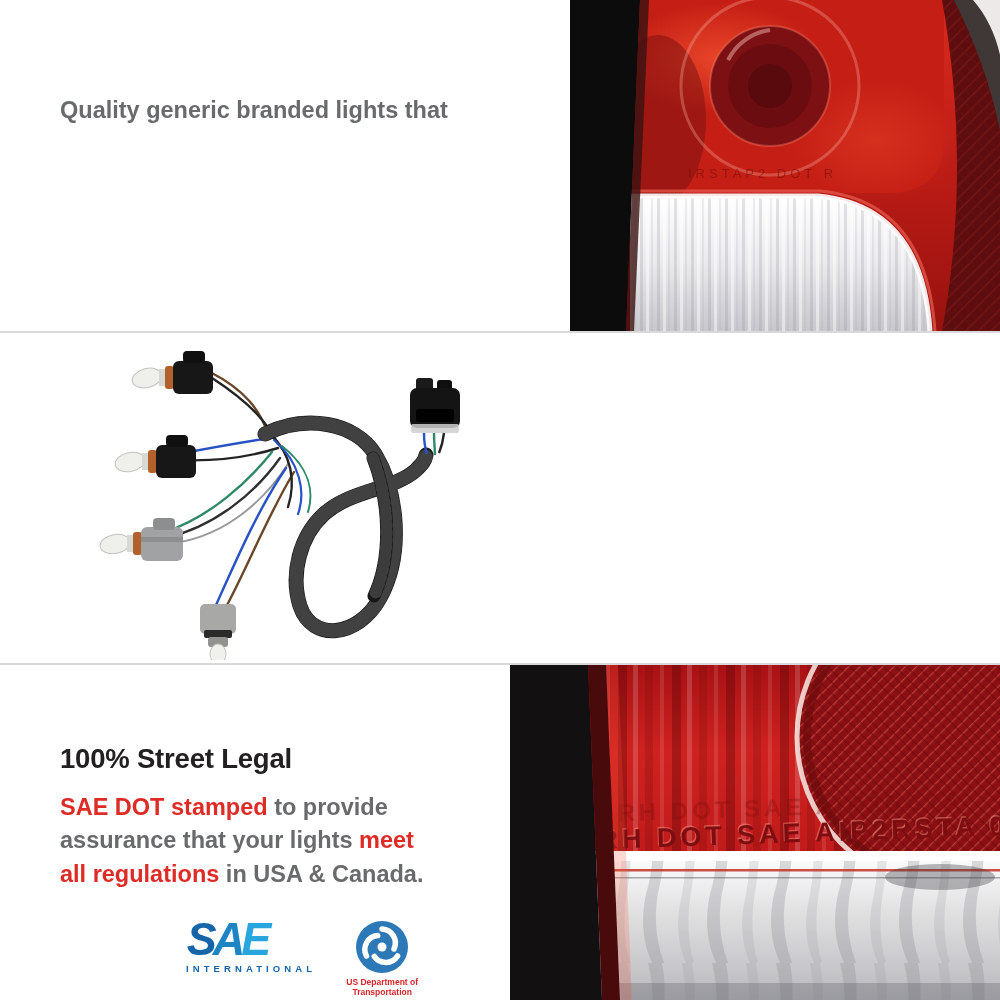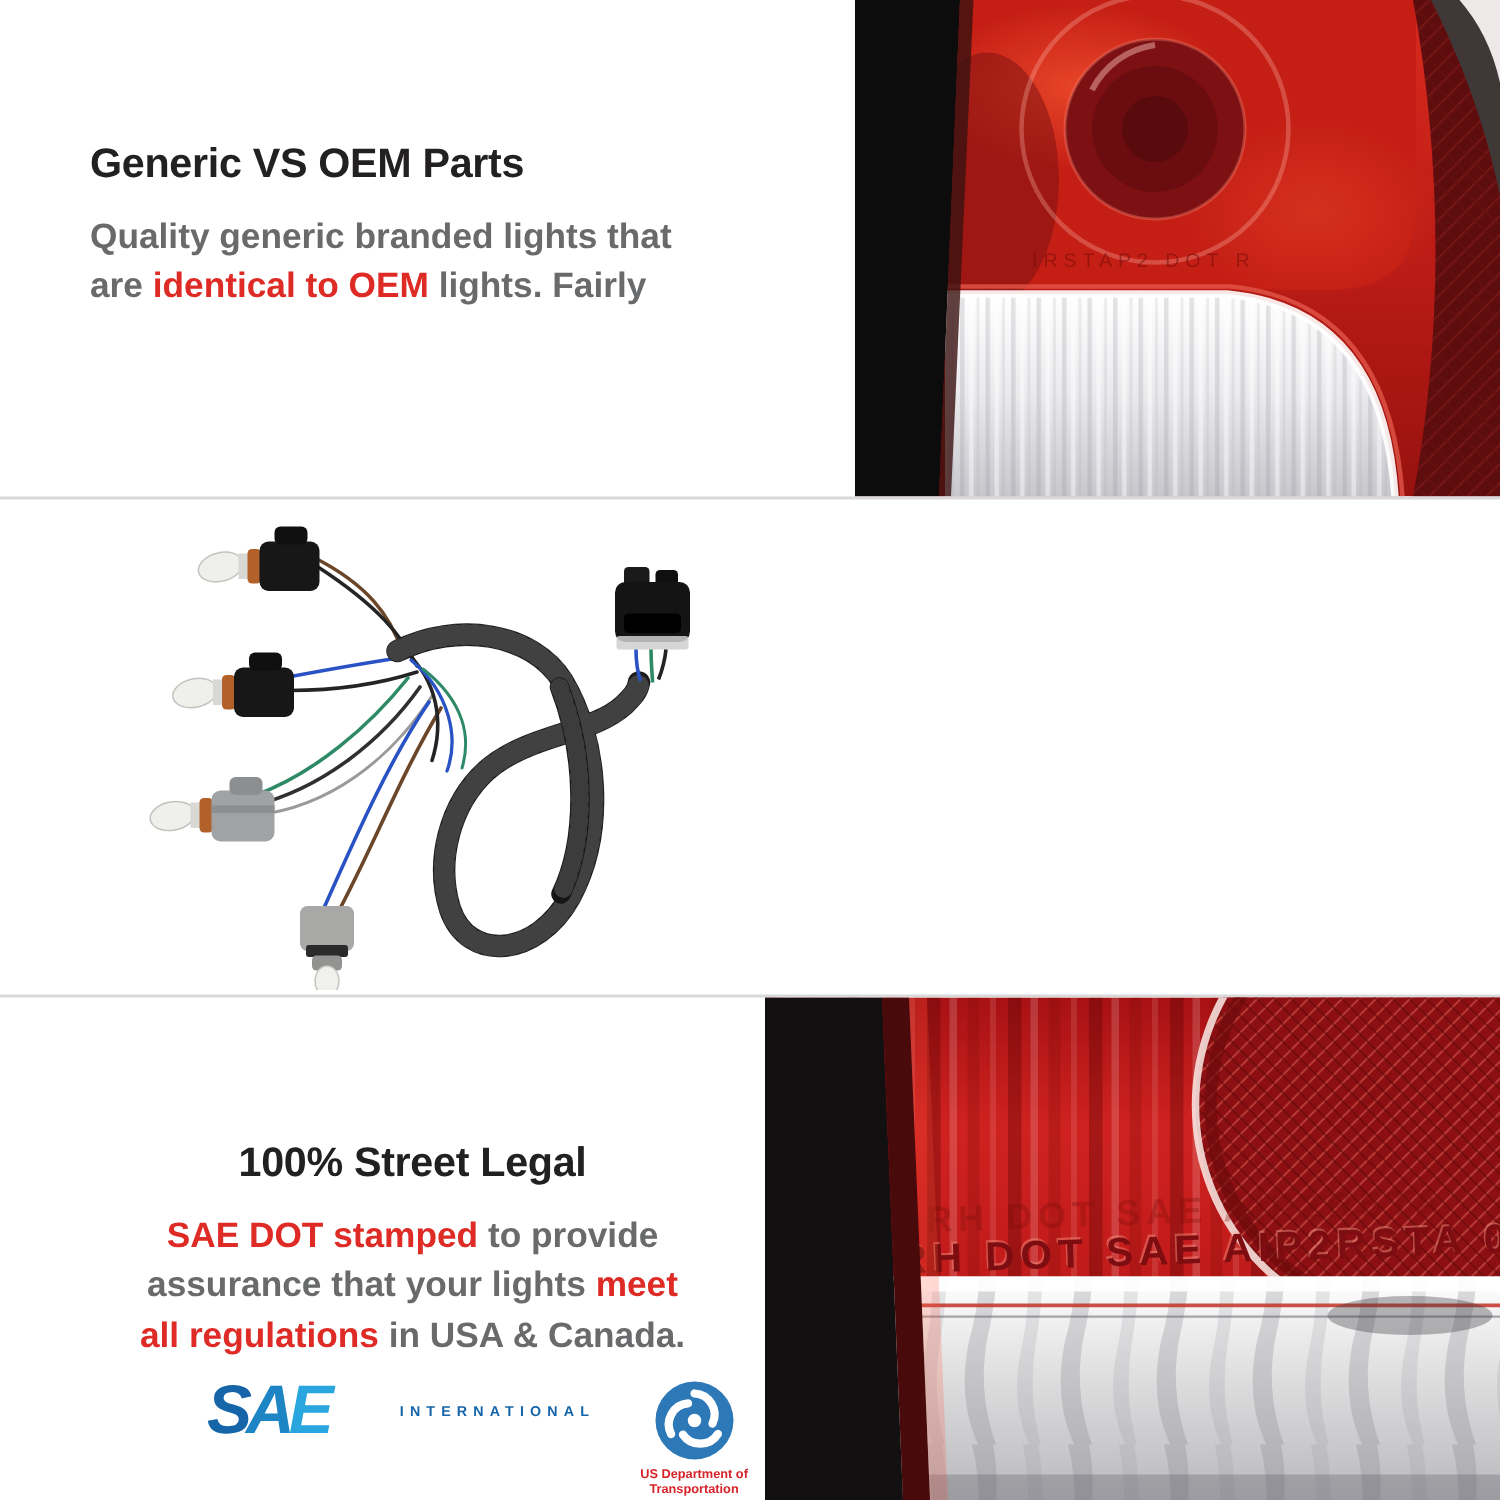--- a/index.html
+++ b/index.html
@@ -26,29 +26,29 @@
   .copy h2{
     margin:0 0 16px 0;font-size:27.5px;font-weight:700;color:var(--ink);
     letter-spacing:-0.2px;line-height:1.12;
   }
   .copy .line{margin:0;font-size:23.5px;line-height:33.5px;color:var(--gray);white-space:nowrap;font-weight:bold;}
   .copy .line .gray{color:var(--gray);}
   .copy .line .red{color:var(--red);}
 
   .copy.s1{left:60px;top:94px;width:430px;}
   .copy.s2{left:576px;top:431px;width:414px;}
-  .copy.s3{left:60px;top:760px;width:430px;text-align:center;}
+  .copy.s3{left:60px;top:744px;width:430px;}
 
   .photo{position:absolute;display:block;}
   .photo-top{left:570px;top:0;width:430px;height:331px;}
   .photo-harness{left:60px;top:342px;width:480px;height:318px;}
   .photo-bottom{left:510px;top:665px;width:490px;height:335px;}
 
   .logos{position:absolute;left:138px;top:920px;display:flex;align-items:flex-start;gap:18px;}
-  .sae{display:flex;align-items:center;}
+  .sae{display:flex;flex-direction:column;align-items:center;}
   .sae-word{
     font-weight:700;font-style:italic;font-size:45px;line-height:40px;
     letter-spacing:-4px;transform:scaleY(1.02);
   }
   .sae-word .l1{color:var(--sae-d);}
   .sae-word .l2{color:var(--sae-m);}
   .sae-word .l3{color:var(--sae-l);}
   .sae-sub{
     margin-top:3px;font-size:9.5px;font-weight:700;letter-spacing:4.1px;
     color:var(--sae-d);white-space:nowrap;font-style:normal;margin-left:48px;
@@ -58,26 +58,22 @@
     margin-top:1px;font-size:8.5px;font-weight:700;color:var(--dot-red);
     text-align:center;line-height:10px;white-space:nowrap;
   }
 </style>
 </head>
 <body>
 
 <div class="page">
 
   <section class="copy s1">
-    <h2>Generic VS OEM Parts</h2>
     <p class="line">
       <span class="gray">Quality generic branded lights that</span>
-    </p>
-    <p class="line">
-      <span class="gray">are </span><span class="red">identical to OEM</span><span class="gray"> lights. Fairly</span>
     </p>
   </section>
 
 
   <section class="copy s3">
     <h2>100% Street Legal</h2>
     <p class="line">
       <span class="red">SAE DOT stamped</span><span class="gray"> to provide</span>
     </p>
     <p class="line">

